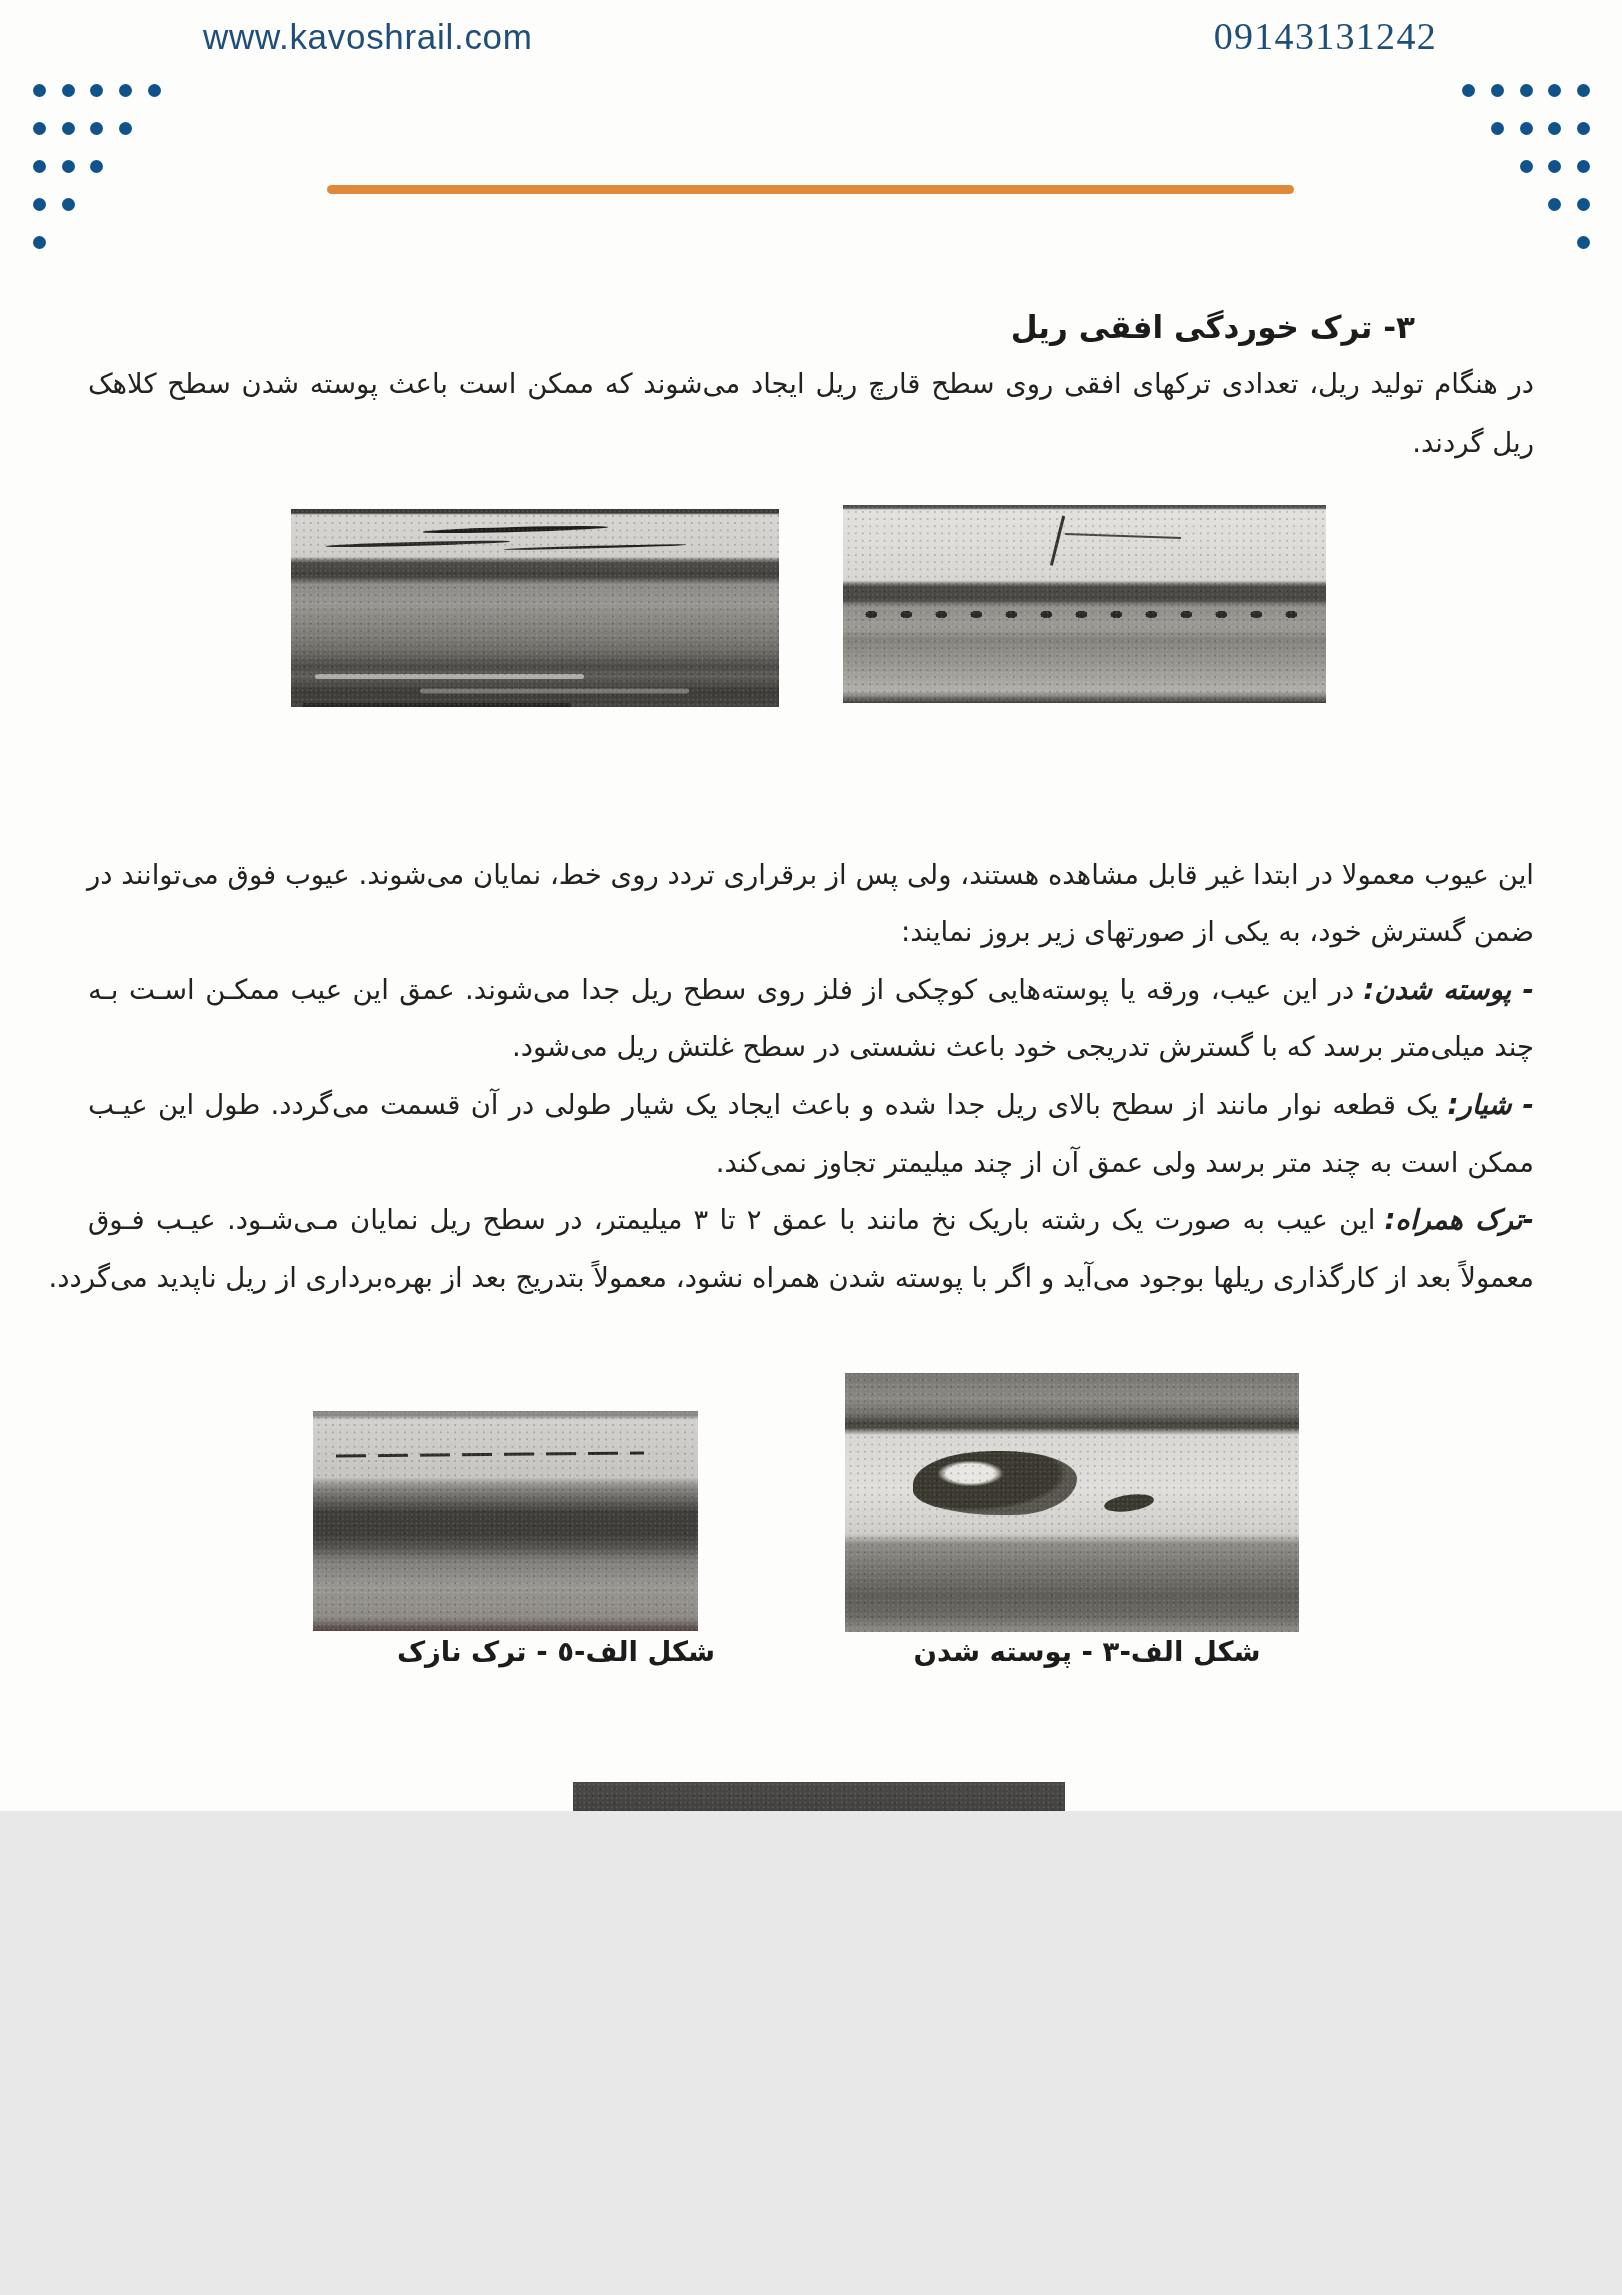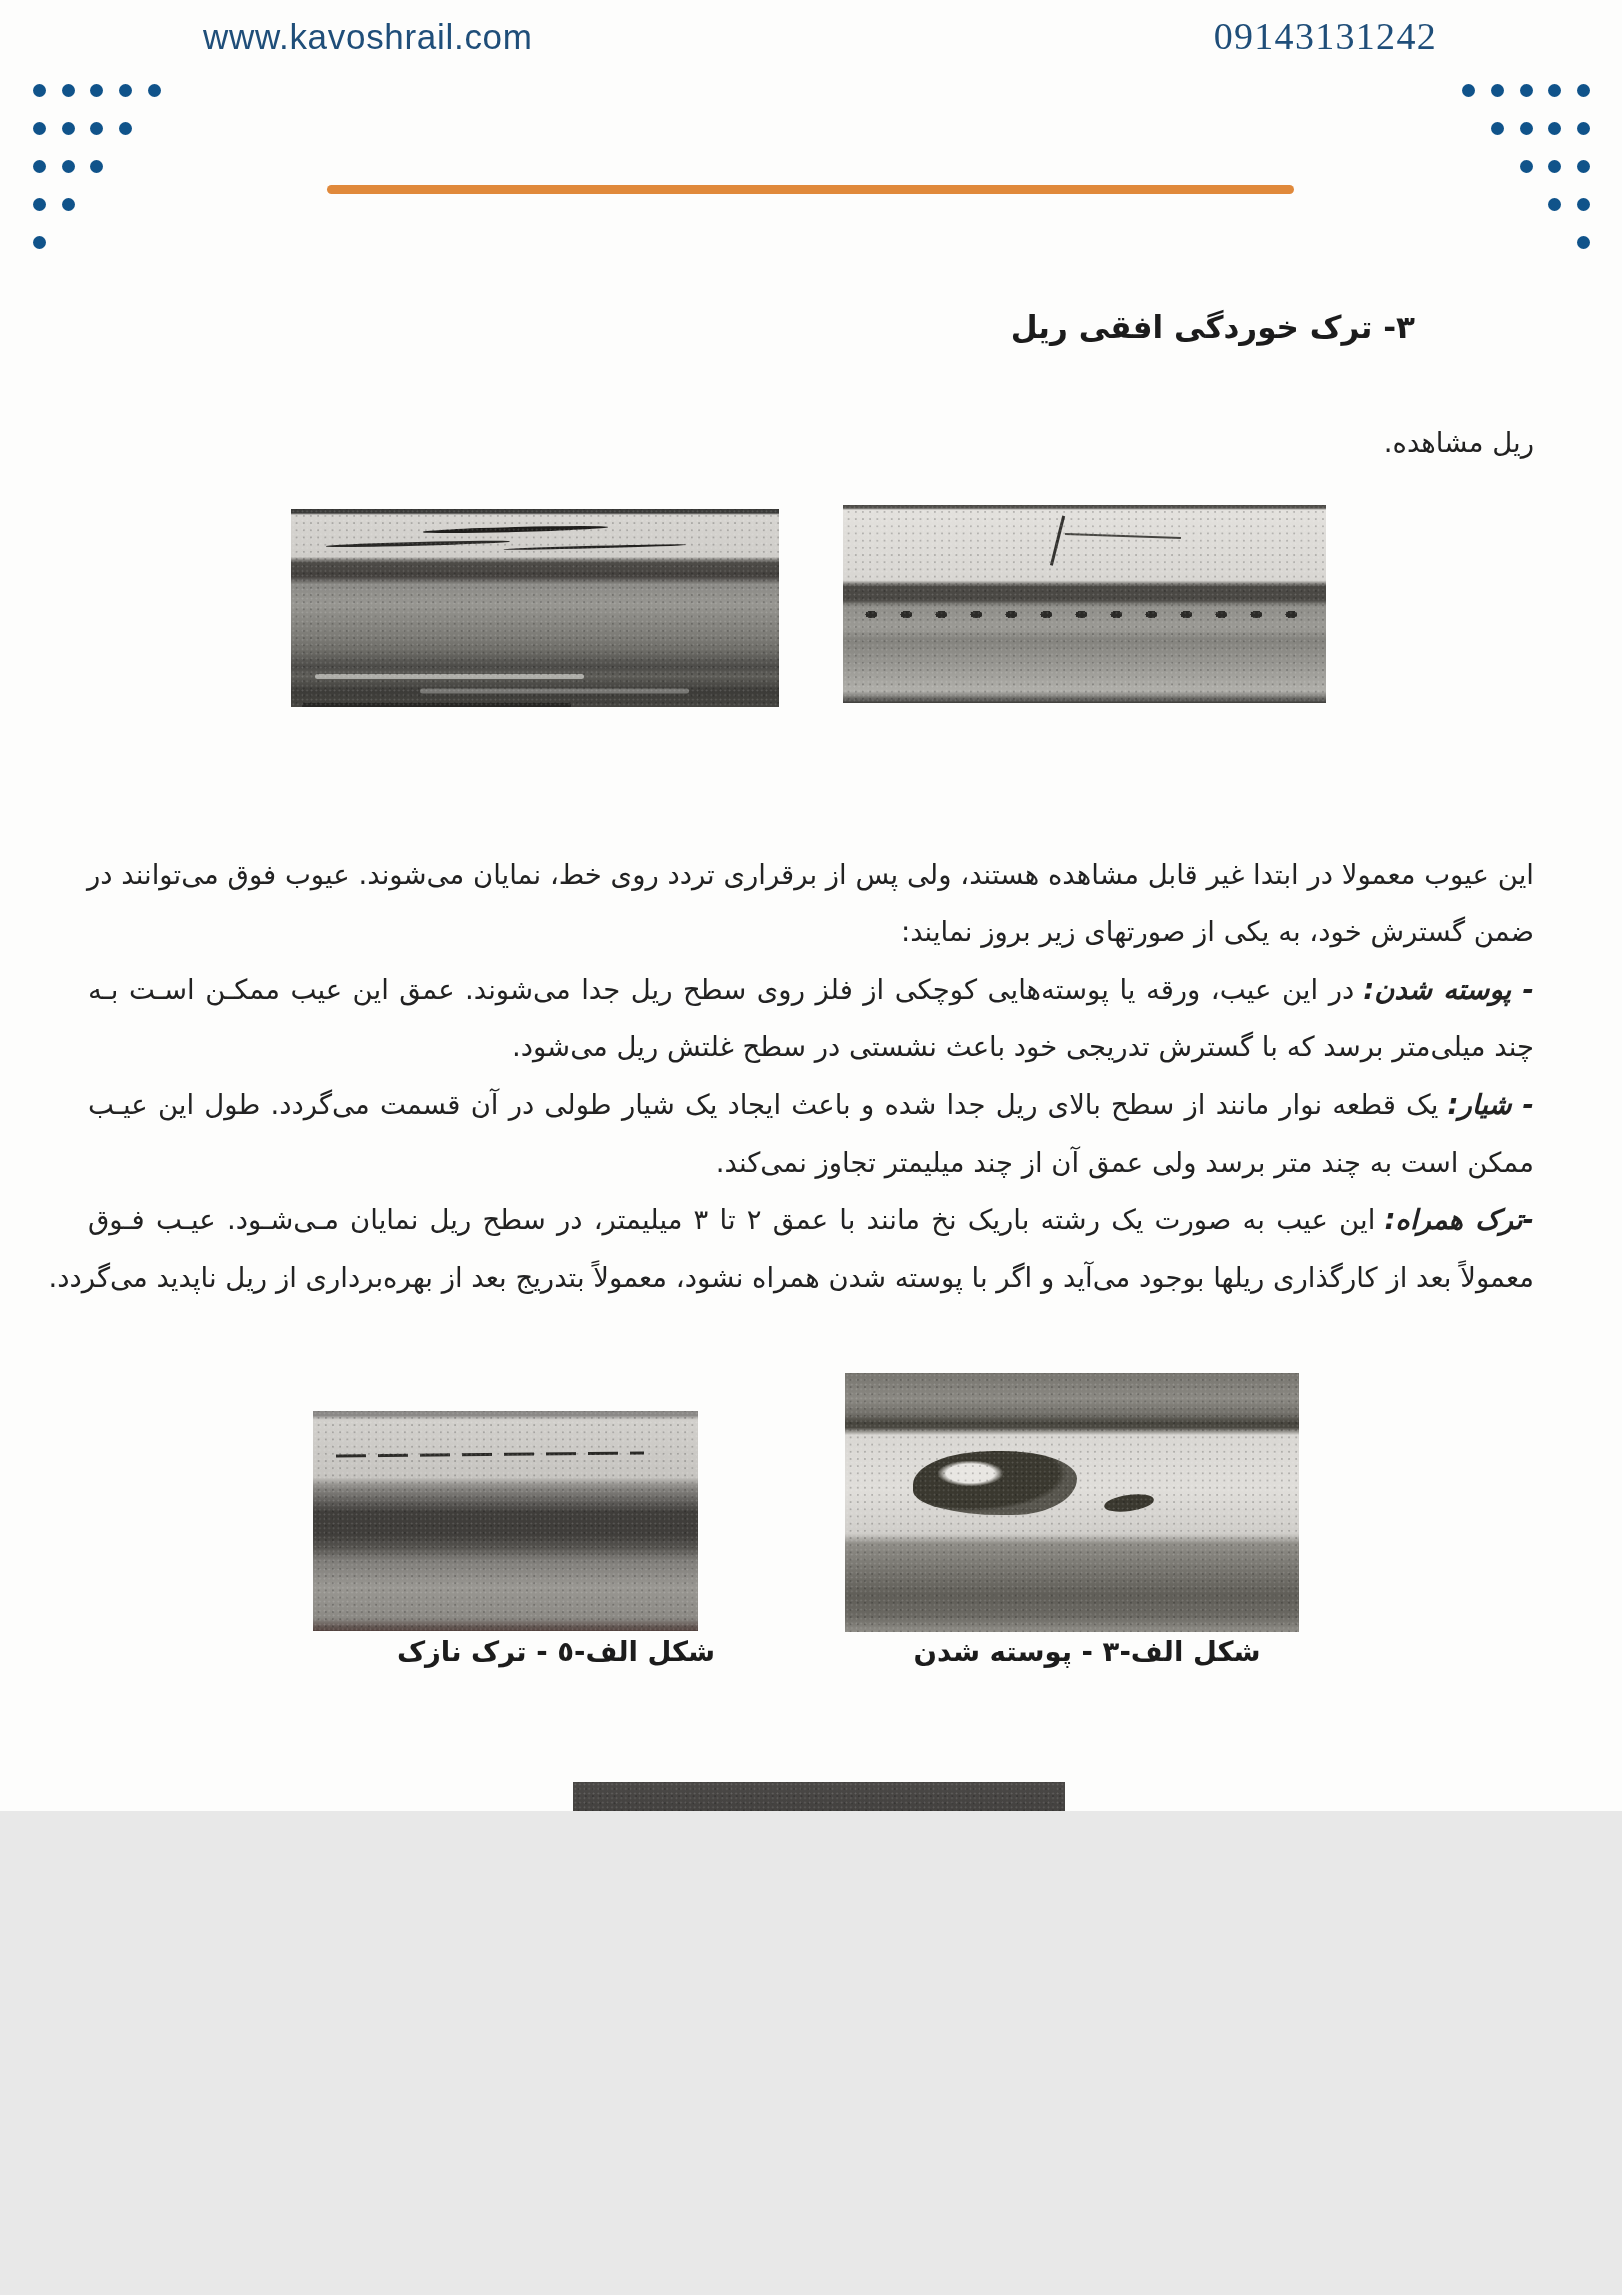--- a/index.html
+++ b/index.html
@@ -233,21 +233,22 @@
         <span class="dot"></span>
         <span class="dot"></span>
       </div>
       <div class="dot-row">
         <span class="dot"></span>
       </div>
     </div>
   <div class="rule"></div>
 
   <div class="hd" style="top:309px">۳- ترک خوردگی افقی ریل</div>
-  <div class="line" style="top:423px">ریل مشاهده.</div>
+  <div class="line j" style="top:364px">در هنگام تولید ریل، تعدادی ترکهای افقی روی سطح قارچ ریل ایجاد می‌شوند که ممکن است باعث پوسته شدن سطح کلاهک</div>
+  <div class="line" style="top:423px">ریل گردند.</div>
 
   <div class="photo grain fig2a" style="left:291px; top:509px; width:488px; height:198px">
     <div class="c1"></div>
     <div class="streak"></div>
   </div>
   <div class="photo grain fig2b" style="left:843px; top:505px; width:483px; height:198px">
     <div class="c1"></div>
     <div class="c2"></div>
     <div class="blobs"></div>
   </div>

